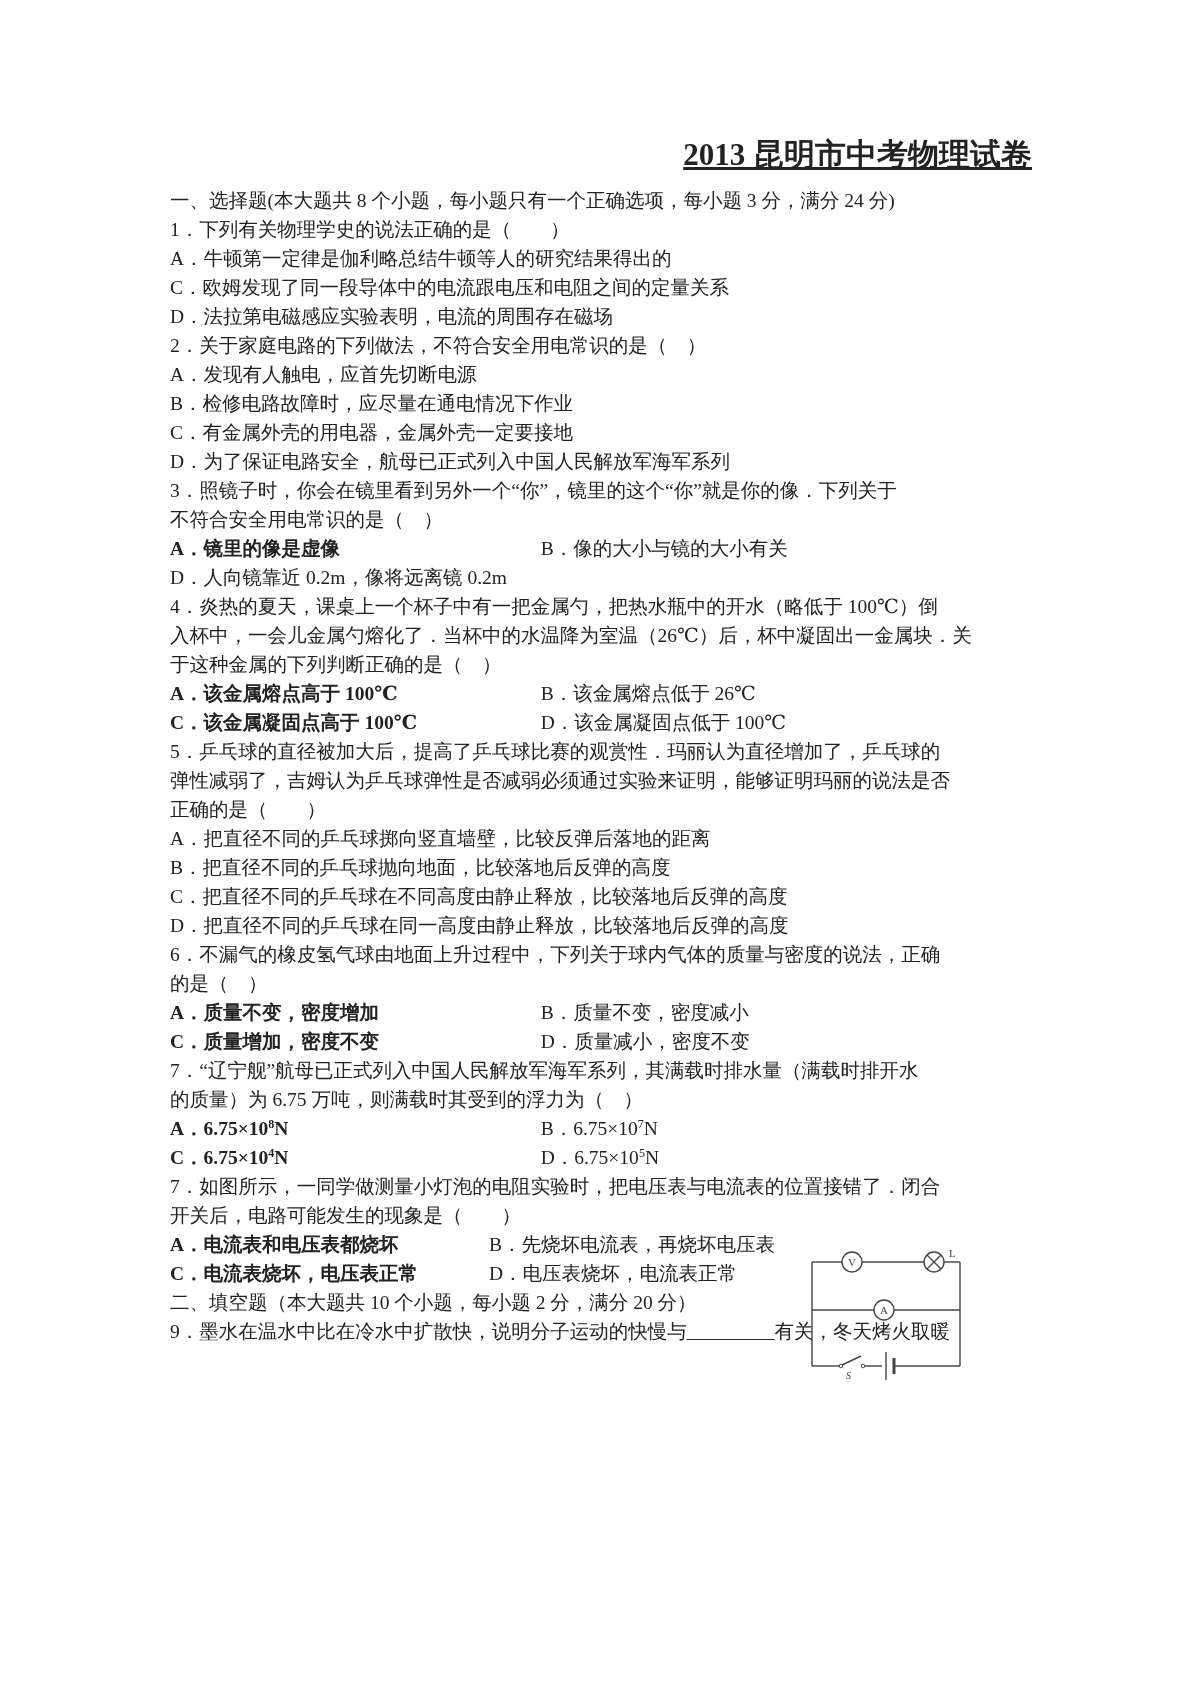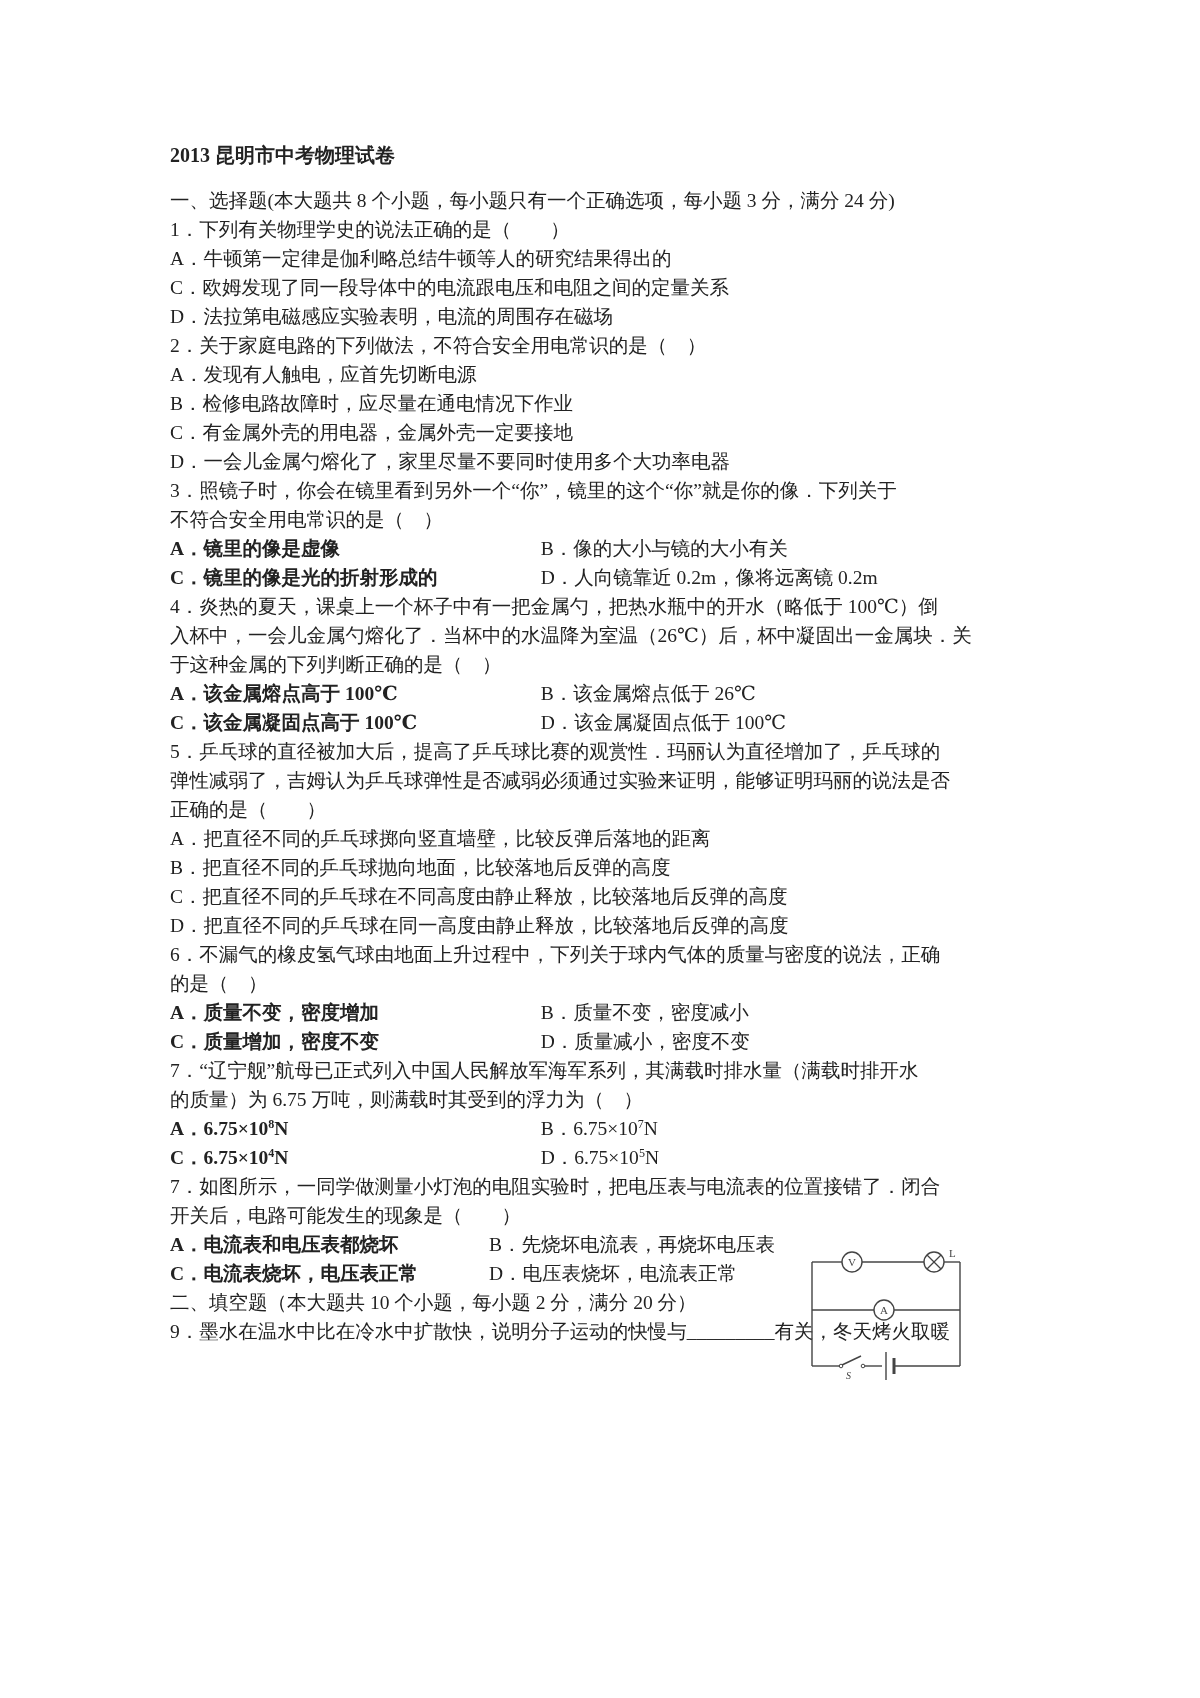--- a/index.html
+++ b/index.html
@@ -16,25 +16,26 @@
   .content {
     position: absolute;
     left: 170px;
     top: 140px;
     width: 862px;
     font-size: 19.5px;
     line-height: 29px;
   }
   .content p { margin: 0; }
   h1.doc-title {
-    font-size: 20px;
+    font-size: 31px;
     line-height: 30px;
     font-weight: bold;
-    text-align: left;
+    text-align: right;
     margin: 0 0 16px 0;
+    text-decoration: underline;
   }
   .row { display: flex; }
   .row .c1 { flex: 0 0 43%; font-weight: bold; }
   .row.narrow .c1 { flex: 0 0 37%; }
   sup { font-size: 12px; line-height: 0; }
   .sec2 { margin-top: 27px; }
   .q9line { margin-top: 8px; }
   .circuit {
     position: absolute;
     left: 806px;
@@ -55,30 +56,29 @@
 
     <p>1．下列有关物理学史的说法正确的是（　　）</p>
     <p>A．牛顿第一定律是伽利略总结牛顿等人的研究结果得出的</p>
     <p>C．欧姆发现了同一段导体中的电流跟电压和电阻之间的定量关系</p>
     <p>D．法拉第电磁感应实验表明，电流的周围存在磁场</p>
 
     <p>2．关于家庭电路的下列做法，不符合安全用电常识的是（　）</p>
     <p>A．发现有人触电，应首先切断电源</p>
     <p>B．检修电路故障时，应尽量在通电情况下作业</p>
     <p>C．有金属外壳的用电器，金属外壳一定要接地</p>
-    <p>D．一会儿金属勺熔化了，家里尽量不要同时使用多个大功率电器</p>
+    <p>D．为了保证电路安全，航母已正式列入中国人民解放军海军系列</p>
 
     <p>3．照镜子时，你会在镜里看到另外一个“你”，镜里的这个“你”就是你的像．下列关于</p>
     <p>不符合安全用电常识的是（　）</p>
     <p class="row">
       <span class="c1">A．镜里的像是虚像</span>
       <span>B．像的大小与镜的大小有关</span>
     </p>
     <p class="row">
-      <span class="c1">C．镜里的像是光的折射形成的</span>
       <span>D．人向镜靠近 0.2m，像将远离镜 0.2m</span>
     </p>
 
     <p>4．炎热的夏天，课桌上一个杯子中有一把金属勺，把热水瓶中的开水（略低于 100℃）倒</p>
     <p>入杯中，一会儿金属勺熔化了．当杯中的水温降为室温（26℃）后，杯中凝固出一金属块．关</p>
     <p>于这种金属的下列判断正确的是（　）</p>
     <p class="row">
       <span class="c1">A．该金属熔点高于 100℃</span>
       <span>B．该金属熔点低于 26℃</span>
     </p>

